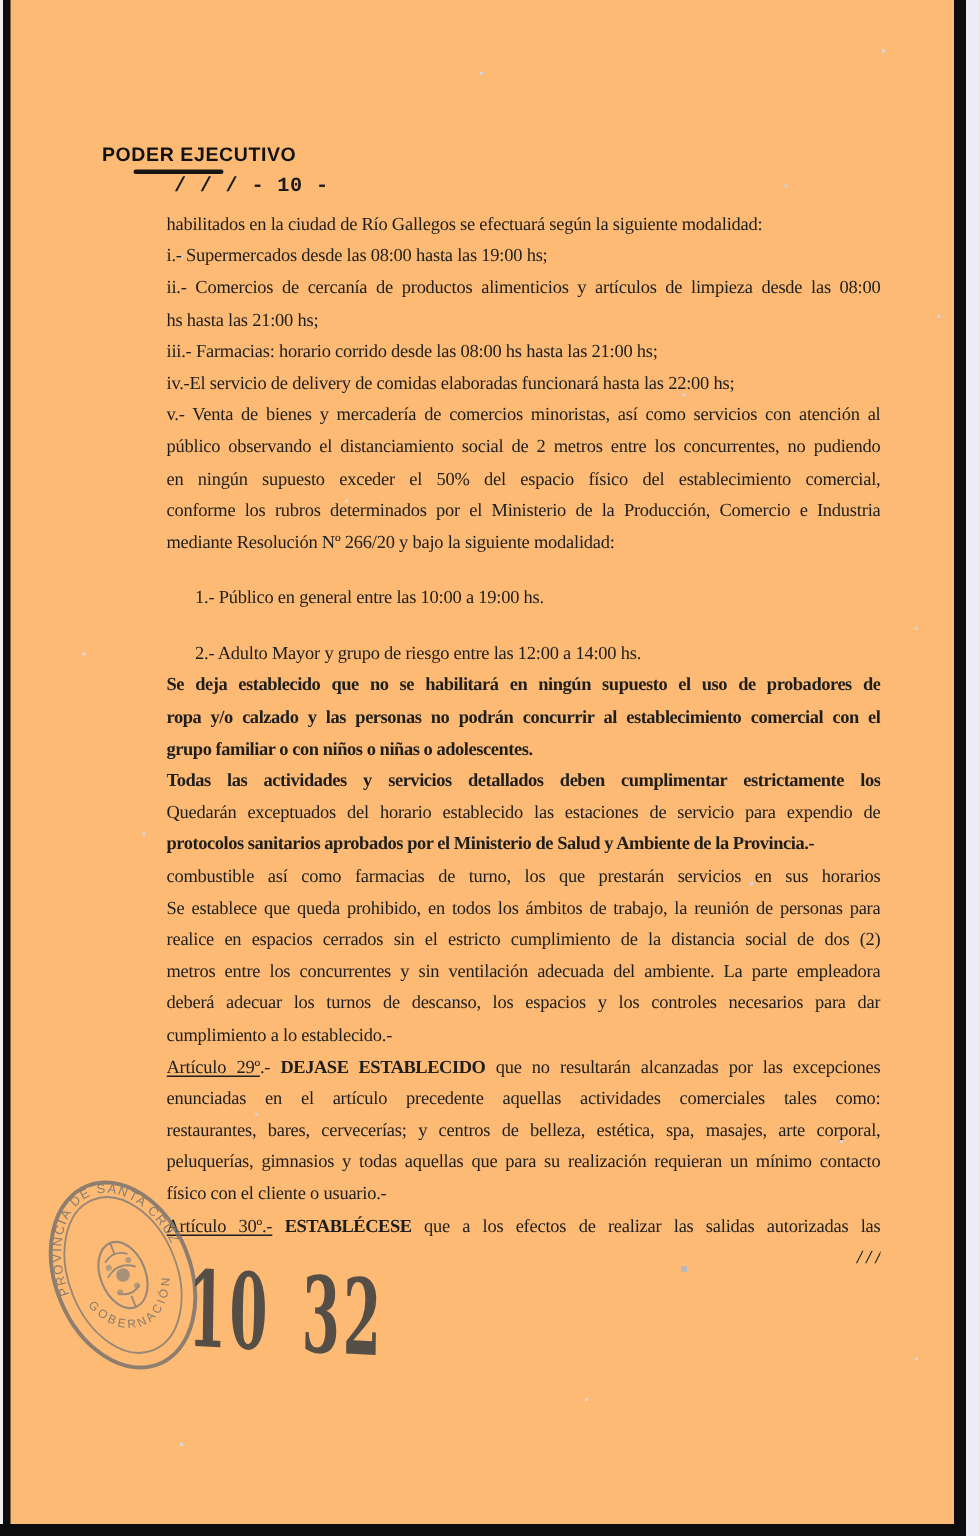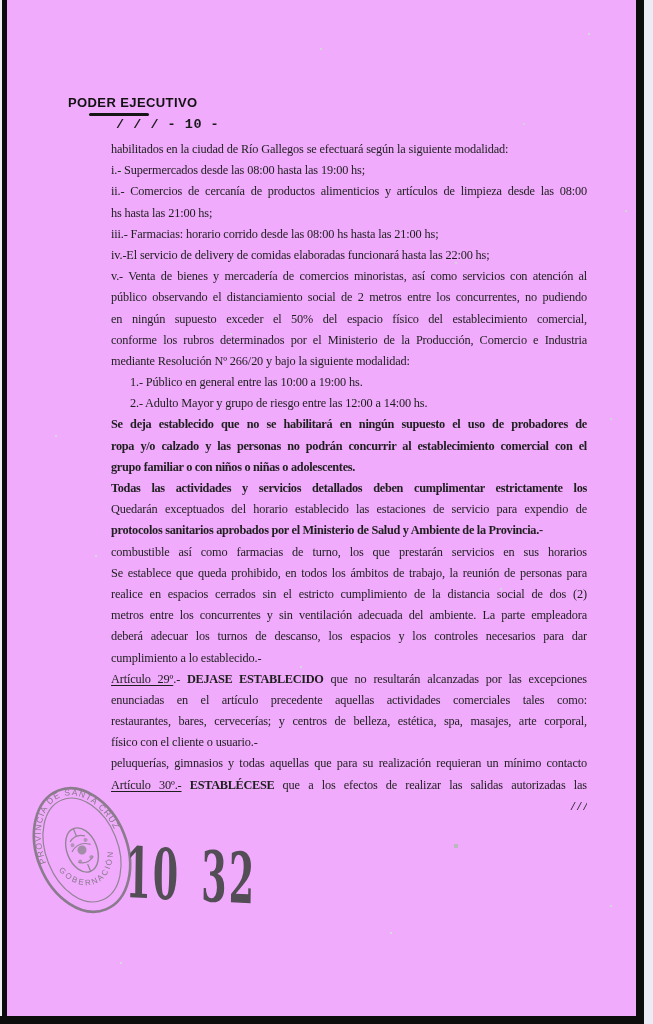--- a/index.html
+++ b/index.html
@@ -1,19 +1,19 @@
 <!DOCTYPE html>
 <html><head>
 <meta charset="utf-8">
 <title>Document</title>
 <style>
   html,body{margin:0;padding:0;background:#ffffff;}
   .page{
     position:relative;width:653px;height:1024px;overflow:hidden;
-    background:#f0abfc;color:#1f1f1f;
+    background:#fdba74;color:#1f1f1f;
     font-family:"Liberation Serif", serif;
   }
   
   .edge{position:absolute;top:0;height:100%;}
   .edge-left-light{left:0;width:2px;background:#f0f0f3;}
   .edge-left-black{left:2px;width:5px;background:#0d0d0d;}
   .edge-right-black{left:636px;width:8px;background:#0d0d0d;}
   .edge-right-light{left:644px;width:9px;background:#edecf6;}
   .edge-bottom-black{position:absolute;left:0;top:1016px;width:644px;height:8px;background:#0d0d0d;}
   
@@ -27,21 +27,21 @@
     position:absolute;left:116px;top:117px;
     font-weight:bold;font-size:13.5px;letter-spacing:0.5px;color:#1a1a1a;white-space:nowrap;font-family:Liberation Mono, monospace;
   }
   
   .doc-body{position:absolute;left:111px;top:139px;width:476px;z-index:1;}
   .line{
     height:21.2px;line-height:21.2px;font-size:12.3px;letter-spacing:-0.15px;
     overflow:hidden;color:#1e1e1e;
   }
   .line.just{text-align:justify;text-align-last:justify;}
-  .line.ind{padding-left:19px;}
+  .line.ind{padding-left:19px;margin-top:16px;}
   .line.right{text-align:right;font-weight:bold;font-style:italic;}
   .b{font-weight:bold;letter-spacing:-0.3px;}
   .u{text-decoration:underline;text-underline-offset:2px;}
   
   .seal{position:absolute;left:14px;top:776px;z-index:2;pointer-events:none;}
   .number-stamp{
     position:absolute;left:126px;top:838px;z-index:2;
     font-family:"DejaVu Serif", serif;font-weight:bold;font-size:70px;line-height:1;
     color:#434343;letter-spacing:4px;word-spacing:12px;opacity:0.9;
     transform:scaleX(0.52) rotate(1.5deg);transform-origin:left top;white-space:nowrap;
@@ -94,22 +94,22 @@
       <div class="line"><span class="b">protocolos sanitarios aprobados por el Ministerio de Salud y Ambiente de la Provincia.-</span></div>
       <div class="line just"><span>combustible así como farmacias de turno, los que prestarán servicios en sus horarios</span></div>
       <div class="line just"><span>Se establece que queda prohibido, en todos los ámbitos de trabajo, la reunión de personas para</span></div>
       <div class="line just"><span>realice en espacios cerrados sin el estricto cumplimiento de la distancia social de dos (2)</span></div>
       <div class="line just"><span>metros entre los concurrentes y sin ventilación adecuada del ambiente. La parte empleadora</span></div>
       <div class="line just"><span>deberá adecuar los turnos de descanso, los espacios y los controles necesarios para dar</span></div>
       <div class="line"><span>cumplimiento a lo establecido.-</span></div>
       <div class="line just"><span class="u">Artículo 29º</span><span>.- </span><span class="b">DEJASE ESTABLECIDO</span><span> que no resultarán alcanzadas por las excepciones</span></div>
       <div class="line just"><span>enunciadas en el artículo precedente aquellas actividades comerciales tales como:</span></div>
       <div class="line just"><span>restaurantes, bares, cervecerías; y centros de belleza, estética, spa, masajes, arte corporal,</span></div>
+      <div class="line just"><span>peluquerías, gimnasios y todas aquellas que para su realización requieran un mínimo contacto</span></div>
       <div class="line"><span>físico con el cliente o usuario.-</span></div>
-      <div class="line just"><span>peluquerías, gimnasios y todas aquellas que para su realización requieran un mínimo contacto</span></div>
       <div class="line just"><span class="u">Artículo 30º.-</span><span> </span><span class="b">ESTABLÉCESE</span><span> que a los efectos de realizar las salidas autorizadas las</span></div>
       <div class="line right"><span>/ / /</span></div>
     </div>
 
   <svg class="seal" width="136" height="148" viewBox="0 0 136 148">
     <g transform="rotate(-22 68 74)" opacity="0.78">
       <ellipse cx="68" cy="74" rx="45" ry="64" fill="none" stroke="#6e6e6e" stroke-width="2.6"></ellipse>
       <ellipse cx="68" cy="74" rx="36" ry="54" fill="none" stroke="#787878" stroke-width="1.2"></ellipse>
       <path id="sealTopArc" d="M 30 74 A 38 57 0 0 1 106 74" fill="none" stroke="none"></path>
       <path id="sealBottomArc" d="M 36 74 A 33 48 0 0 0 100 74" fill="none" stroke="none"></path>

